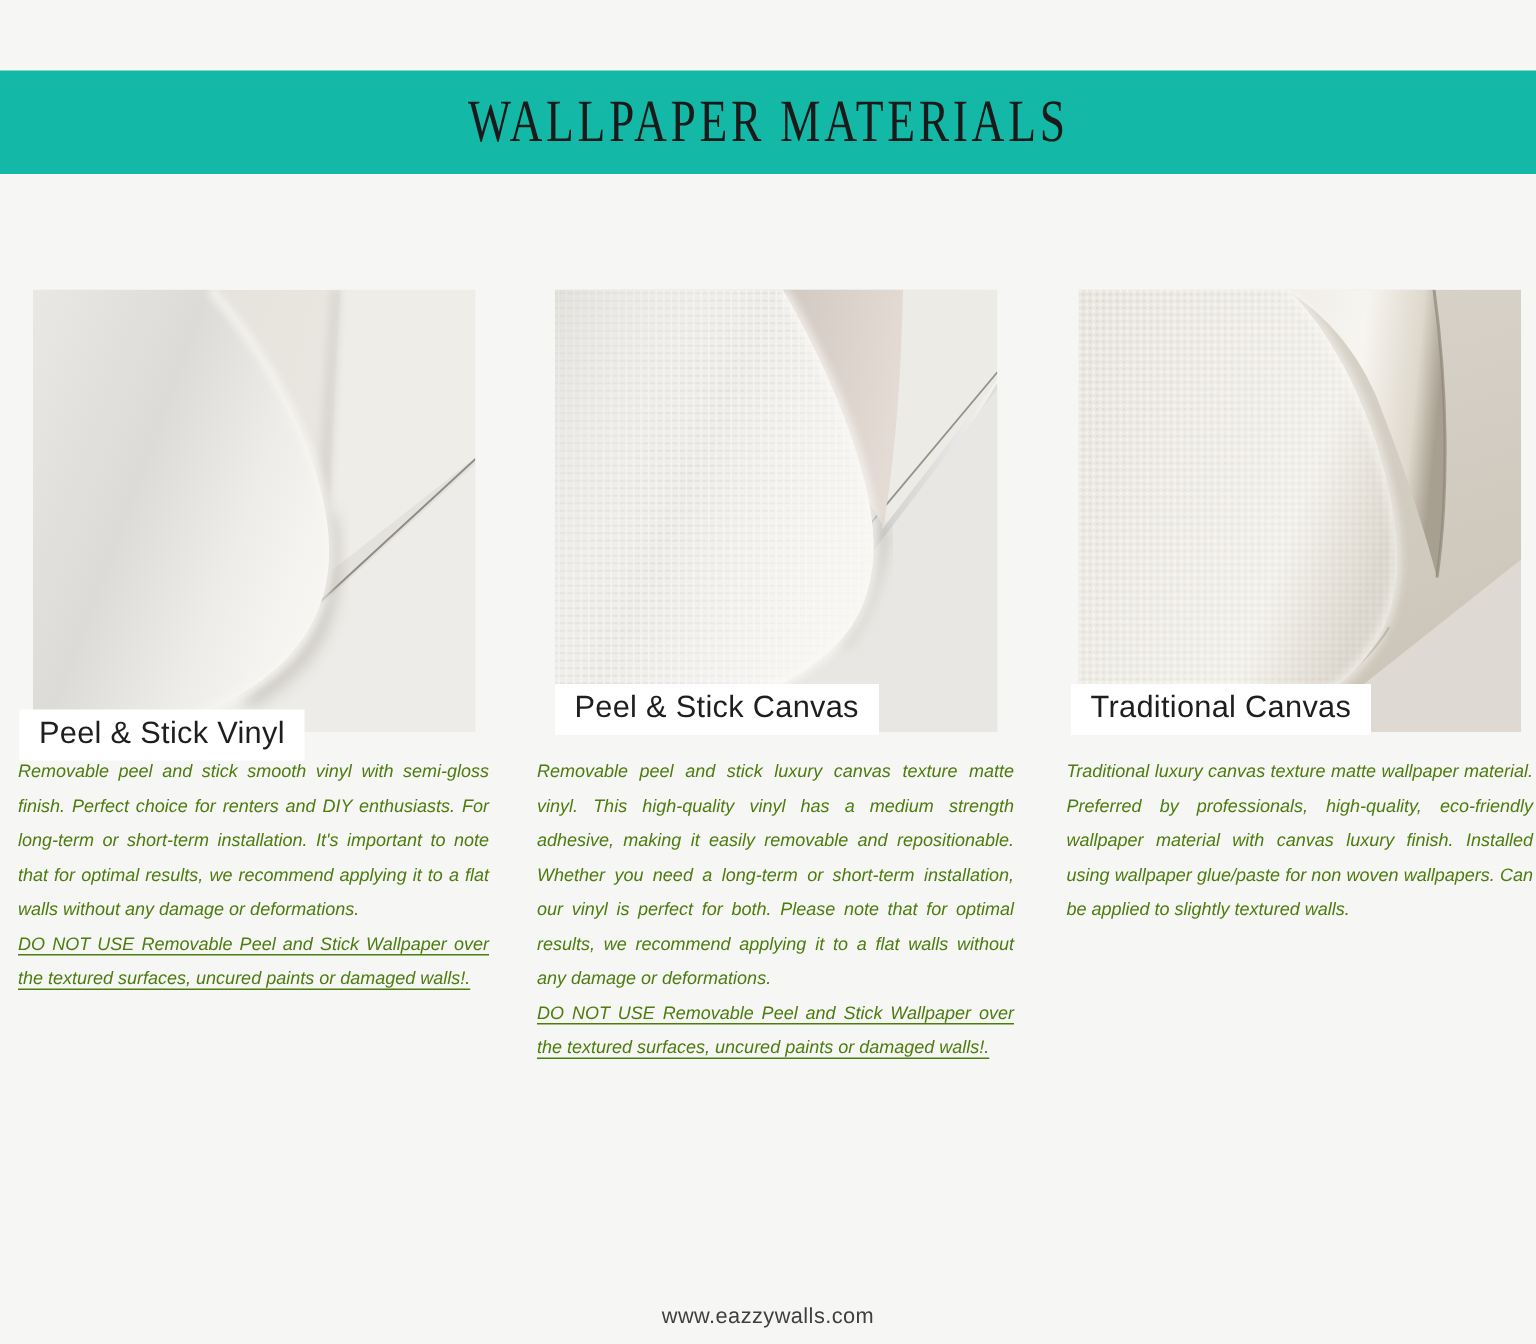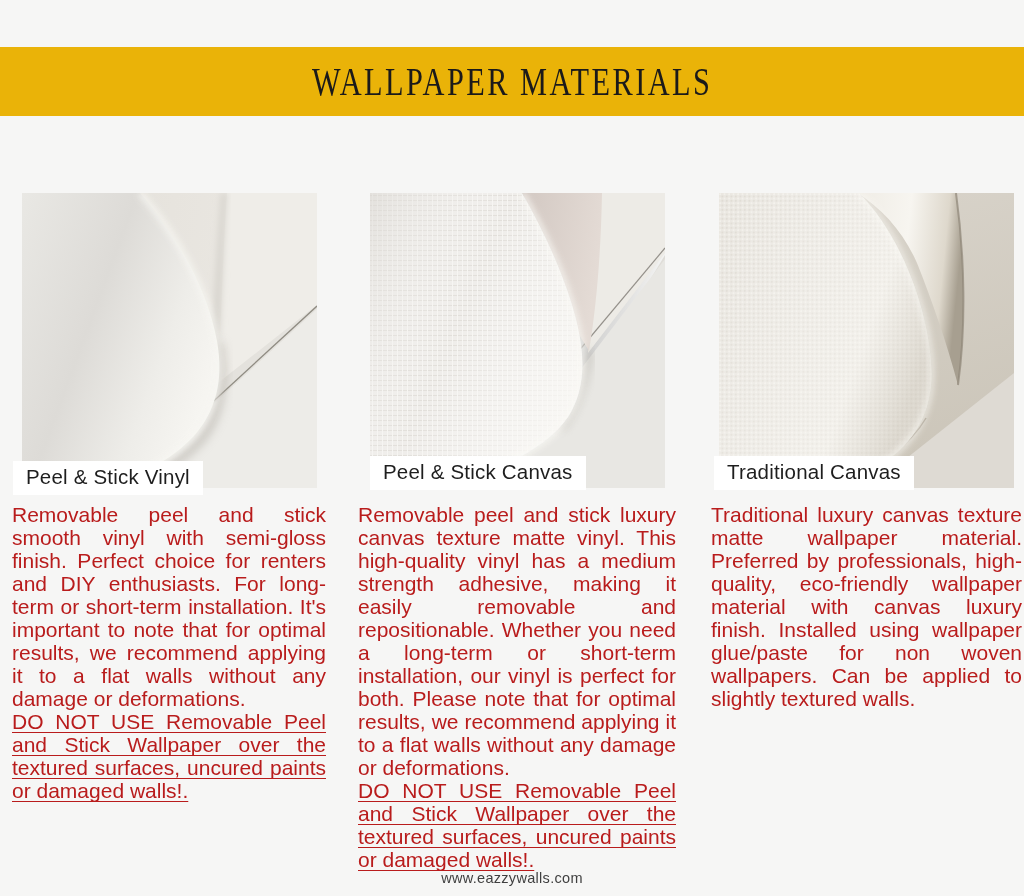--- a/index.html
+++ b/index.html
@@ -1,46 +1,46 @@
 <!DOCTYPE html>
 <html><head>
 <meta charset="utf-8">
 <style>
   html,body{margin:0;padding:0;}
   body{background:#f6f6f5;font-family:"Liberation Sans",sans-serif;}
   .page{position:relative;width:1024px;height:896px;background:#f6f6f5;overflow:hidden;}
 
   
-  .band{position:absolute;left:0;top:47px;width:1024px;height:69px;background:#eab308;
+  .band{position:absolute;left:0;top:47px;width:1024px;height:69px;background:#14b8a6;
         display:flex;align-items:center;justify-content:center;}
   .band h1{margin:0;font-family:"Liberation Serif",serif;font-weight:500;
            font-size:37px;letter-spacing:3px;color:#1b1a1a;
            transform:scale(0.82,1.08);transform-origin:center;white-space:nowrap;}
 
   
   .col{position:absolute;top:193px;}
   .c1{left:12px;width:314px;}
   .c2{left:358px;width:318px;}
   .c3{left:711px;width:311px;}
 
   .photo{width:295px;height:295px;overflow:hidden;}
   .c1 .photo{margin-left:10px;}
   .c2 .photo{margin-left:12px;}
   .c3 .photo{margin-left:8px;}
   .photo svg{display:block;width:295px;height:295px;}
 
   .mat-label{position:absolute;background:#ffffff;color:#1e1e1e;
              font-size:20.5px;font-weight:400;letter-spacing:.2px;
              padding:4px 13px 6px 13px;white-space:nowrap;}
-  .c1 .mat-label{left:1px;top:268px;text-align:right;}
+  .c1 .mat-label{left:1px;top:280px;text-align:right;}
   .c2 .mat-label{left:12px;top:263px;text-align:right;}
   .c3 .mat-label{left:3px;top:263px;}
 
-  .desc,.warn{margin:0;font-size:21px;line-height:23px;color:#b91c1c;
-              text-align:justify;text-justify:inter-word;}
+  .desc,.warn{margin:0;font-size:12px;line-height:23px;color:#4d7c0f;
+              text-align:justify;text-justify:inter-word;font-style:italic;}
   .desc{margin-top:15px;}
   .warn{text-decoration:underline;text-decoration-thickness:1px;
         text-underline-offset:3px;text-decoration-skip-ink:none;}
 
   
   .footer{position:absolute;left:0;top:853px;width:1024px;text-align:center;
           font-size:14.5px;letter-spacing:.3px;color:#3f3f3f;margin-top:17px;}
 </style>
 </head>
 <body>

